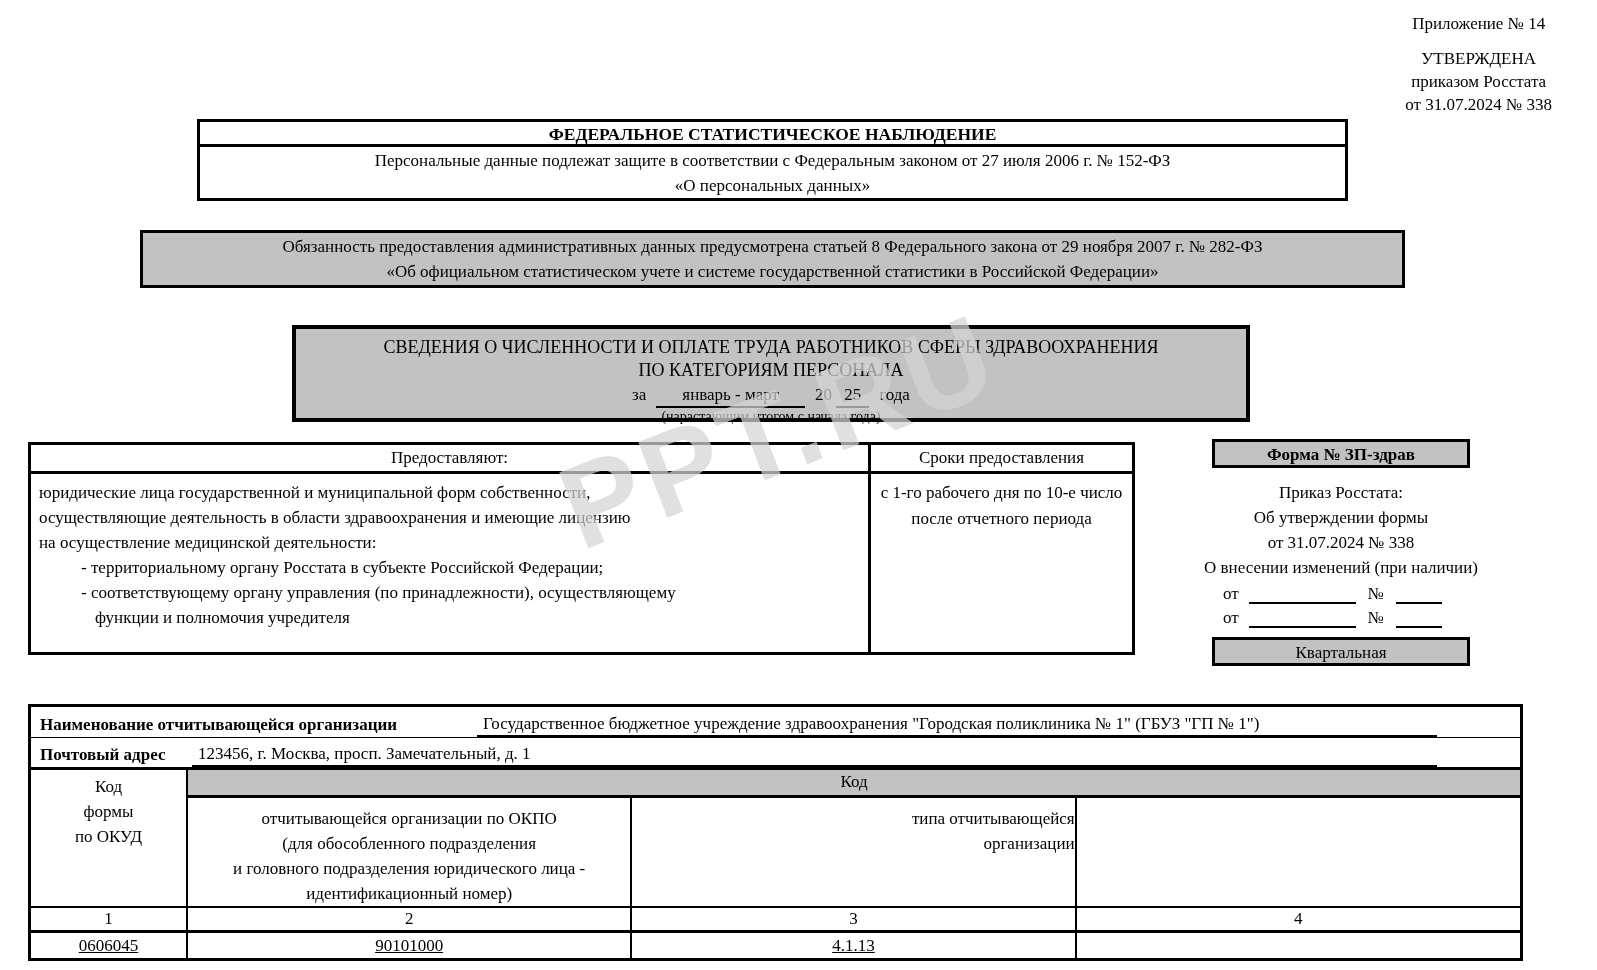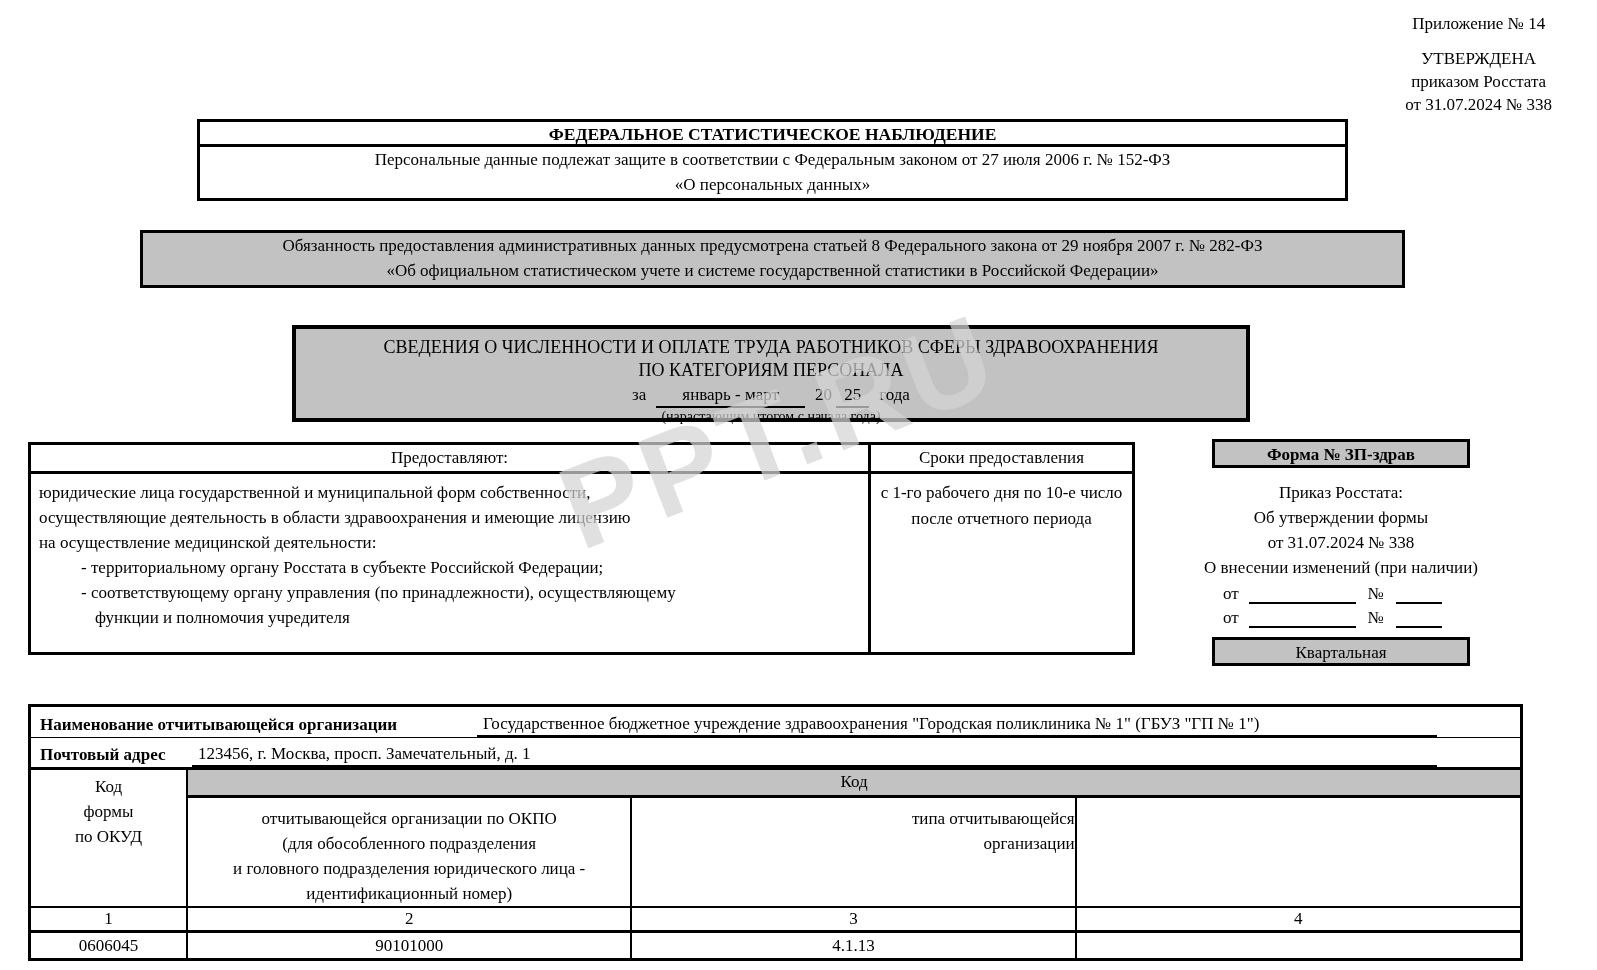--- a/index.html
+++ b/index.html
@@ -8,21 +8,21 @@
     font-family:"Liberation Serif","DejaVu Serif",serif;color:#000;overflow:hidden;
   }
   .bold{font-weight:bold;}
 
   
   .annot{position:absolute;top:12px;right:45px;text-align:center;font-size:17px;line-height:23px;}
   .annot .first{margin-bottom:12px;}
 
   
   .bx{position:absolute;border:3px solid #000;box-sizing:border-box;background:#fff;
-      display:flex;flex-direction:column;align-items:center;
+      display:flex;flex-direction:column;justify-content:center;align-items:center;
       font-size:17px;line-height:25px;text-align:center;}
   .grey{background:#c2c2c2;}
   .box1{left:197px;top:119px;width:1151px;height:31px;font-weight:bold;font-size:17.5px;}
   .box2{left:197px;top:144px;width:1151px;height:57px;}
   .box3{left:140px;top:230px;width:1265px;height:58px;}
   .box4{left:292px;top:325px;width:958px;height:97px;border-width:4px;justify-content:flex-start;padding-top:7px;}
   .box4 .t1{font-size:18px;line-height:23px;}
   .box4 .t2{font-size:17px;line-height:23px;margin-top:1px;}
   .box4 .t3{font-size:14px;line-height:18px;}
   .ufield{display:inline-block;border-bottom:2px solid #000;padding:0 26px;margin:0 10px;}
@@ -62,21 +62,21 @@
   .ovalue{flex:1;border-bottom:2px solid #000;margin-right:83px;padding:0 0 1px 6px;white-space:nowrap;}
 
   table.codes{border-collapse:collapse;width:100%;table-layout:fixed;border-top:3px solid #000;}
   table.codes td{border:2px solid #000;padding:0;vertical-align:top;text-align:center;font-size:17px;}
   table.codes td.c1{width:155px;line-height:25px;padding-top:4px;}
   table.codes td.ghead{background:#c2c2c2;height:25px;line-height:24px;border-bottom:3px solid #000;}
   table.codes .desc td{height:95px;line-height:25px;padding-top:8px;}
   table.codes .desc td.c2{width:497px;}
   table.codes .desc td.c3{width:442px;text-align:right;}
   table.codes .nums td{height:22px;line-height:21px;border-bottom:3px solid #000;}
-  table.codes .vals td{height:25px;line-height:24px;vertical-align:middle;}
+  table.codes .vals td{height:25px;line-height:24px;vertical-align:middle;text-decoration:underline;}
   table.codes td:first-child{border-left:none;}
   table.codes td:last-child{border-right:none;}
   table.codes tr:last-child td{border-bottom:none;}
 
   
   .wm{position:absolute;left:545px;top:330px;width:640px;z-index:60;pointer-events:none;
       transform:rotate(-21deg);font-size:118px;font-weight:bold;letter-spacing:6px;
       color:rgba(212,212,212,0.72);font-family:"Liberation Sans","DejaVu Sans",sans-serif;}
 </style>
 </head>

